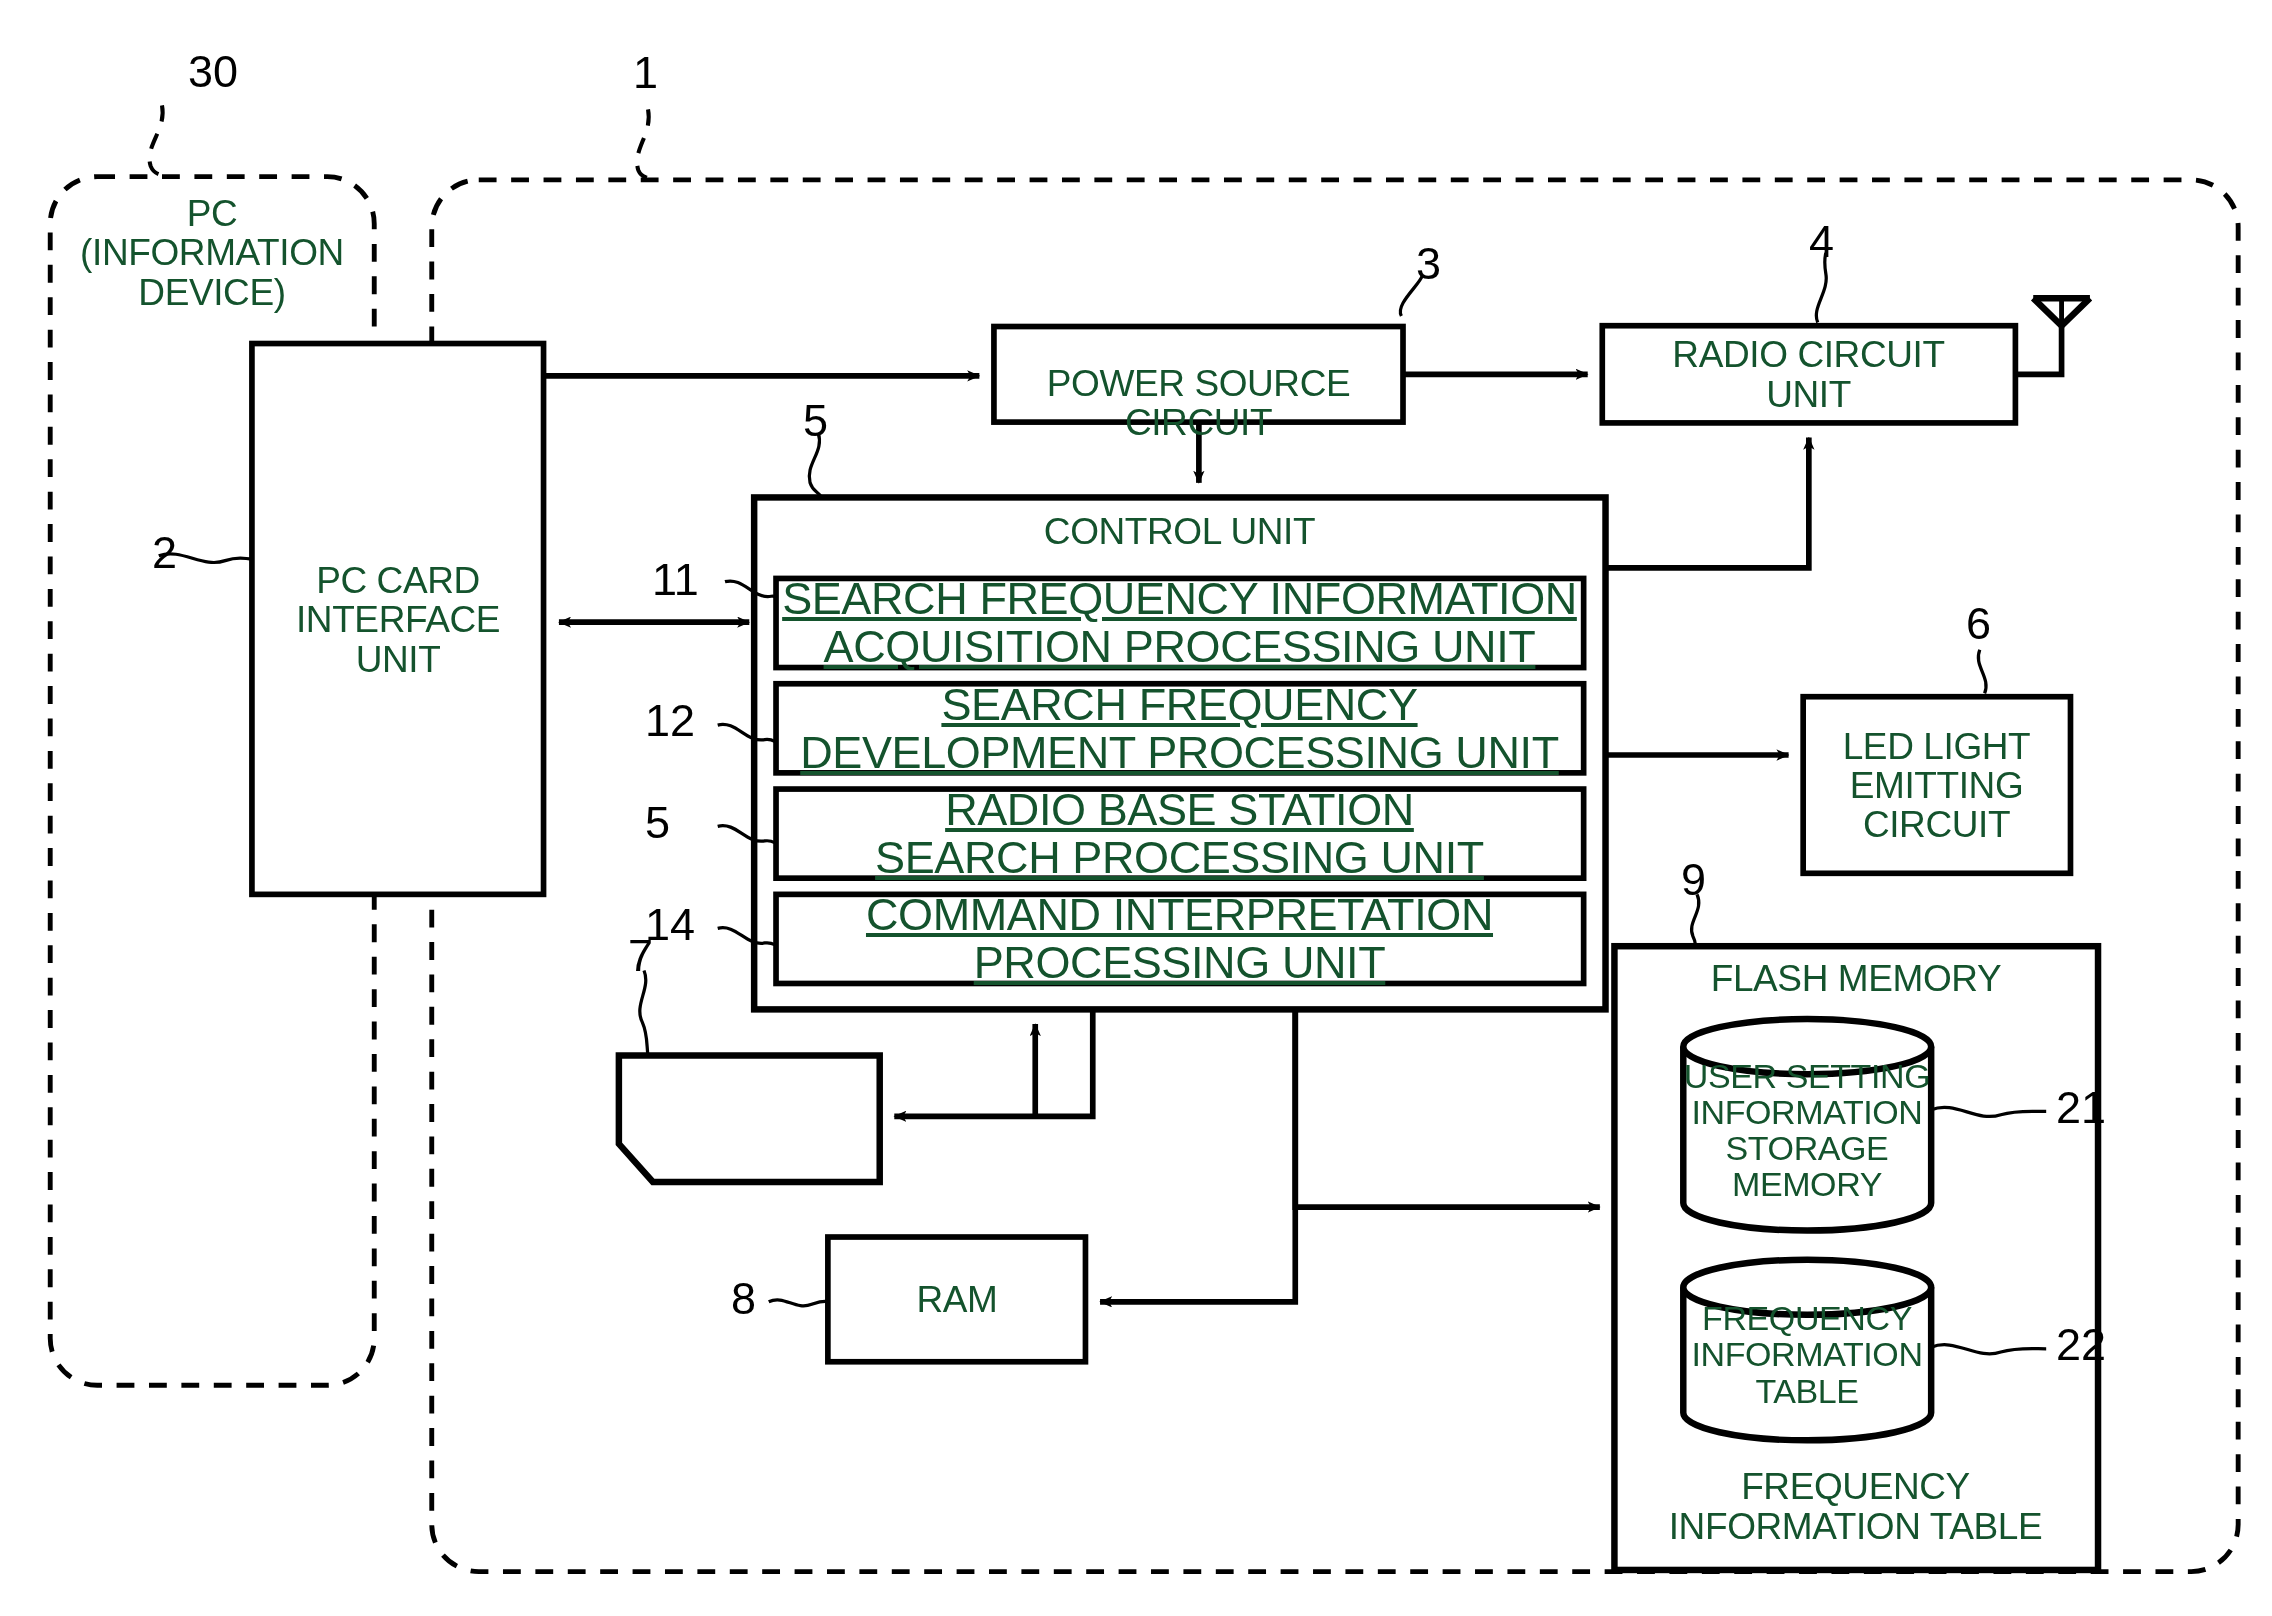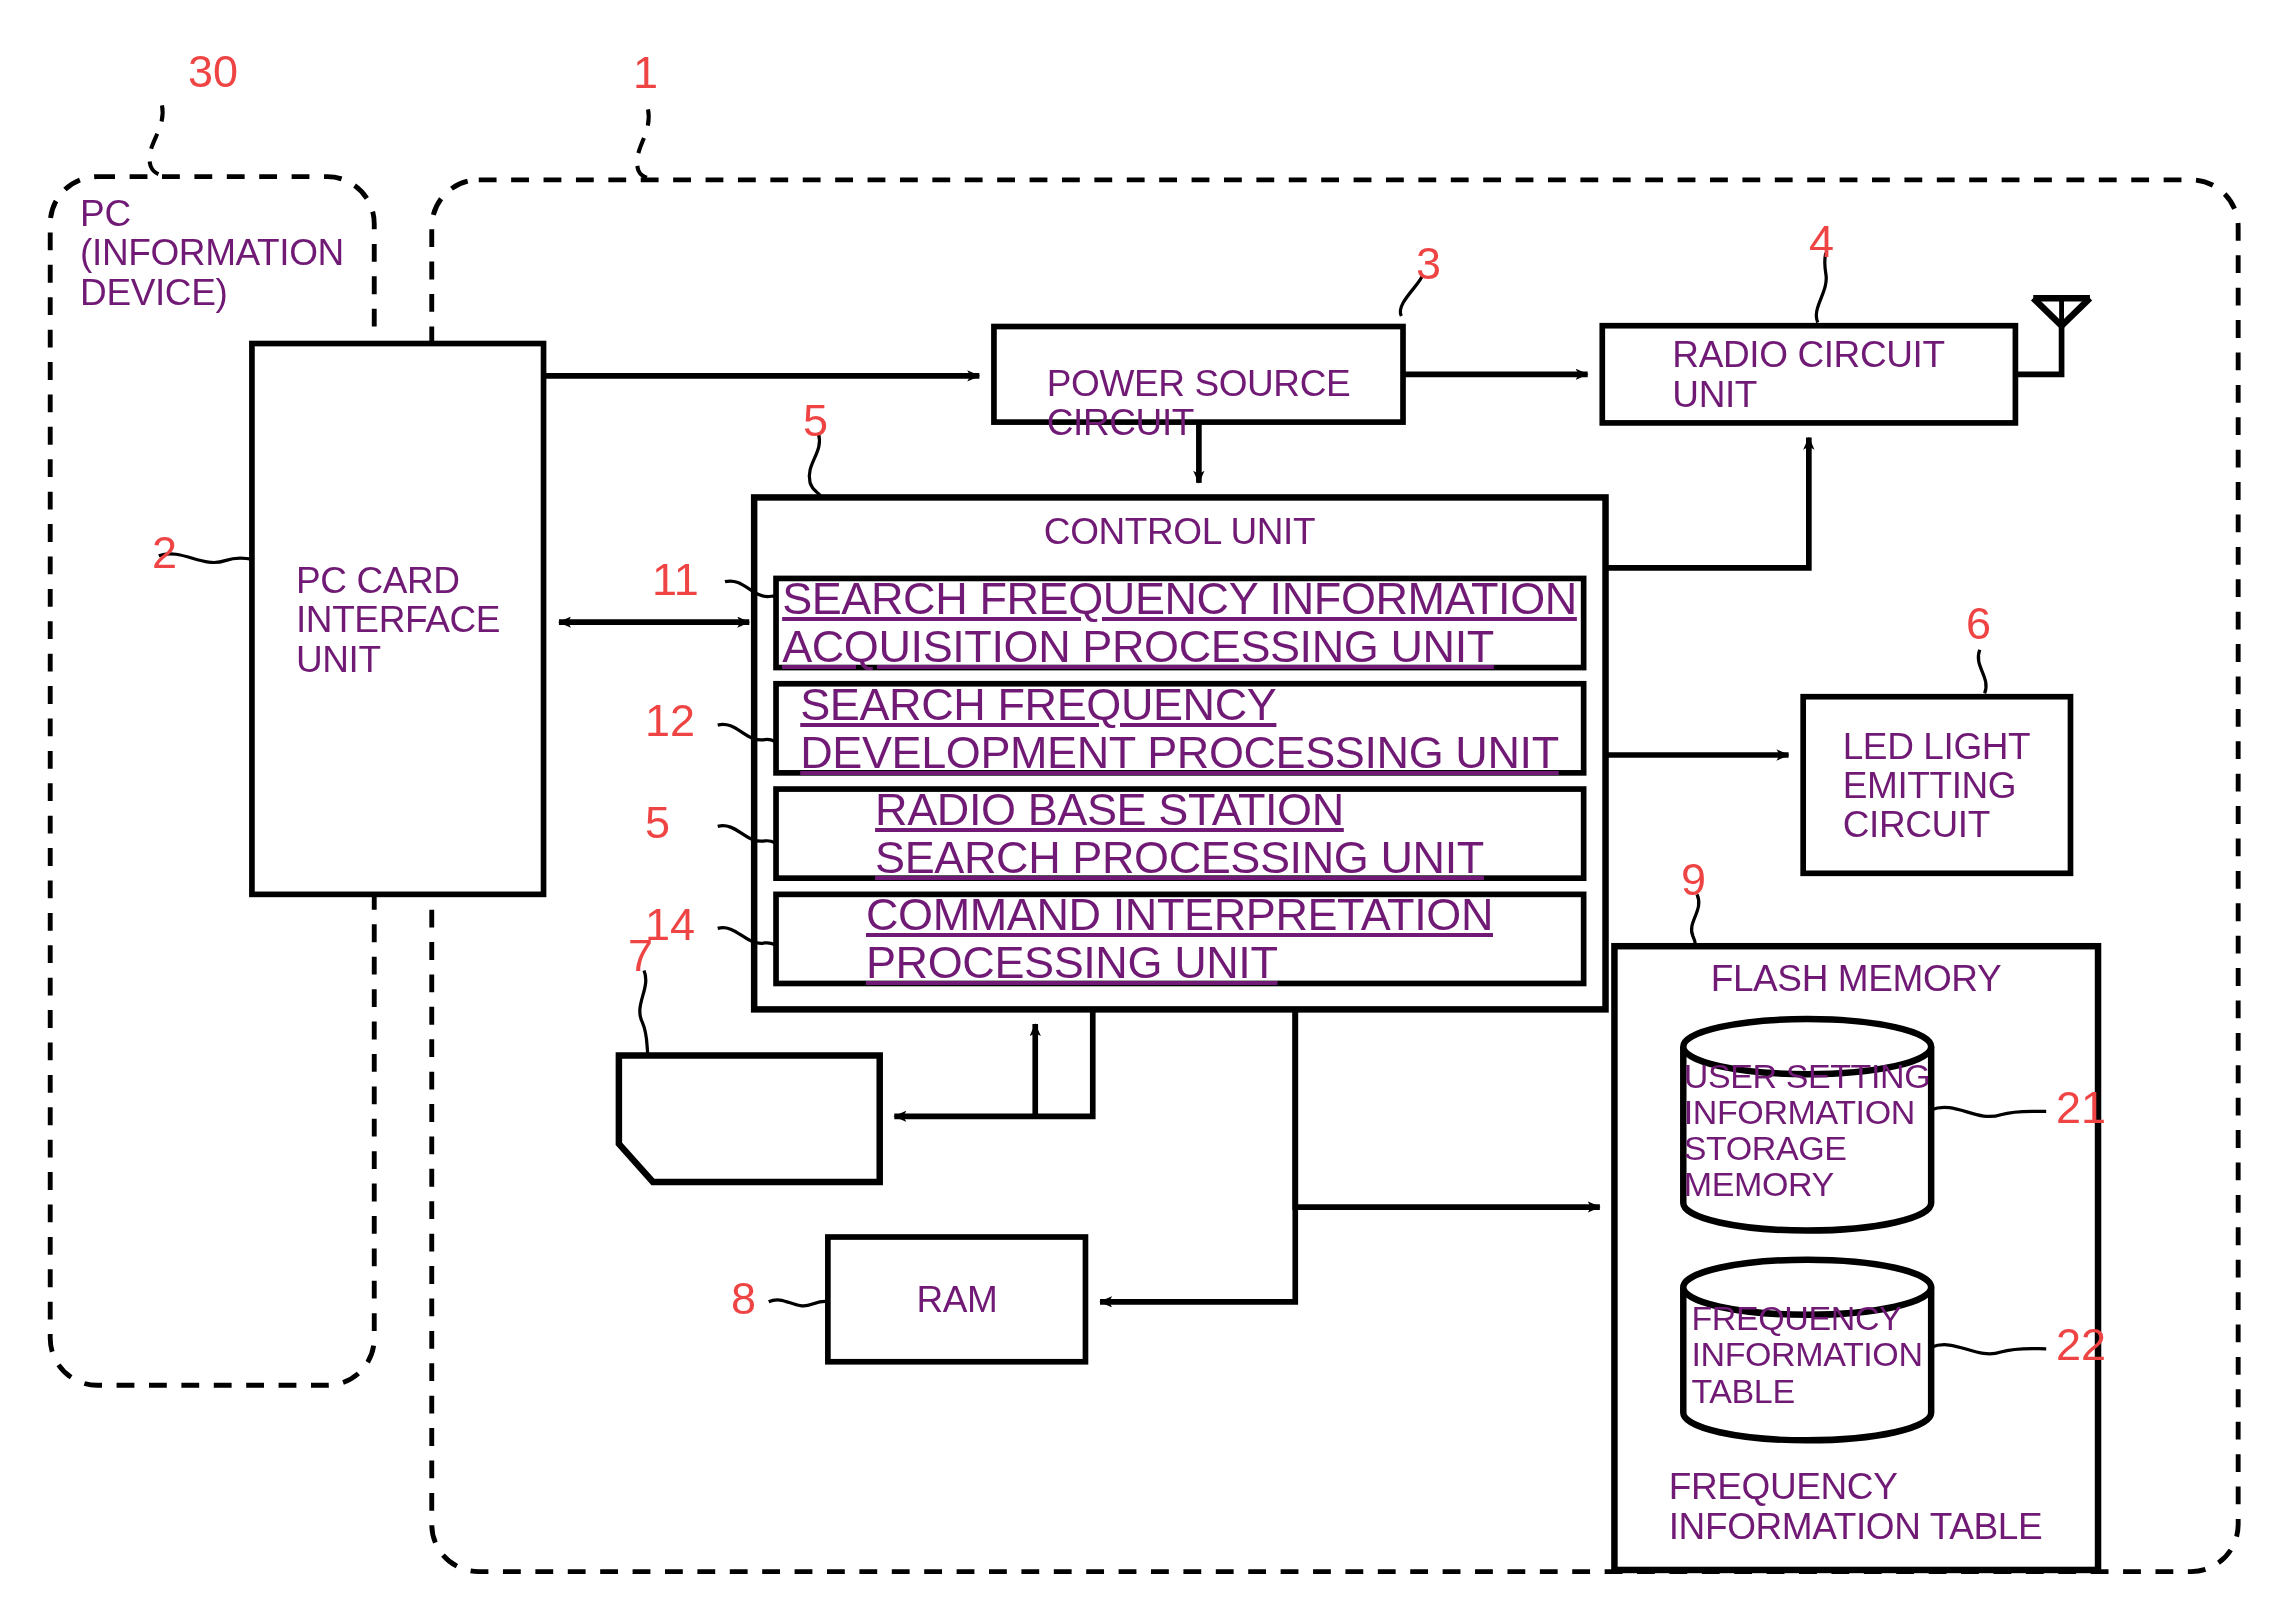--- a/index.html
+++ b/index.html
@@ -21,30 +21,31 @@
   #stage svg {
     position: absolute;
     left: 0;
     top: 0;
   }
   .blk-label {
     position: absolute;
     display: flex;
     align-items: center;
     justify-content: center;
+    text-align: center;
     line-height: 1.06;
-    color: #701a75;
+    color: #14532d;
     font-family: "Liberation Sans", sans-serif;
     letter-spacing: -0.4px;
     white-space: pre-line;
     pointer-events: none;
   }
   .refnum {
     position: absolute;
-    color: #ef4444;
+    color: #000000;
     font-family: "Liberation Sans", sans-serif;
     font-size: 45px;
     line-height: 1;
   }
   .big { font-size: 37px; }
   .mid { font-size: 45px; text-decoration: underline; }
   .sm  { font-size: 34px; }
 </style>
 </head>
 <body>

